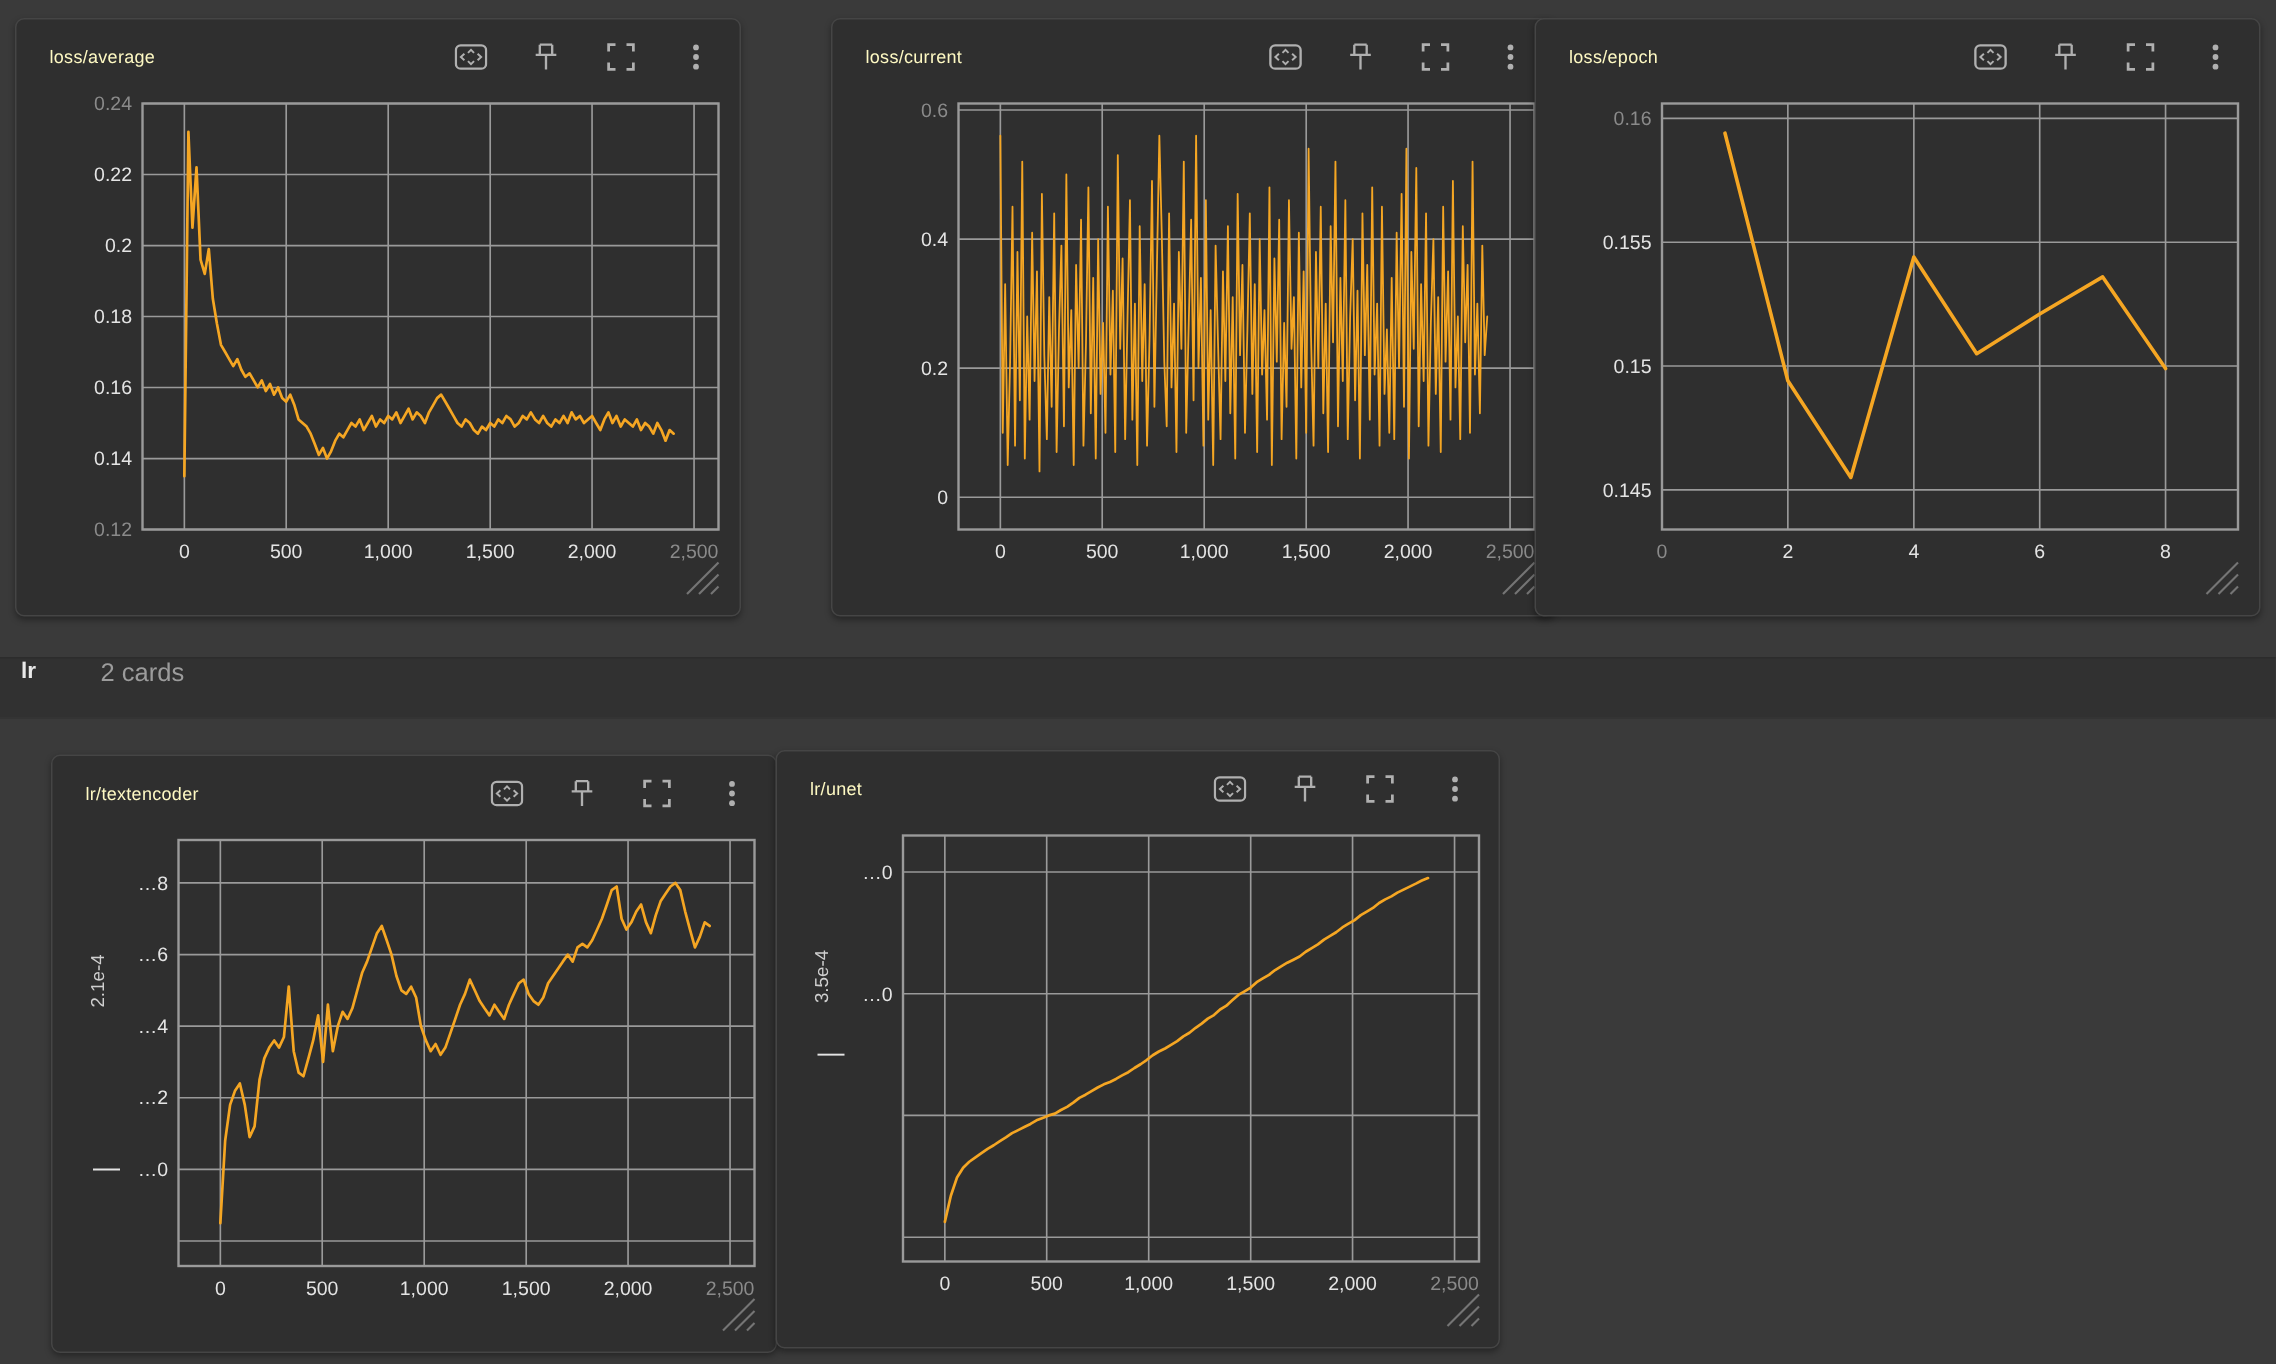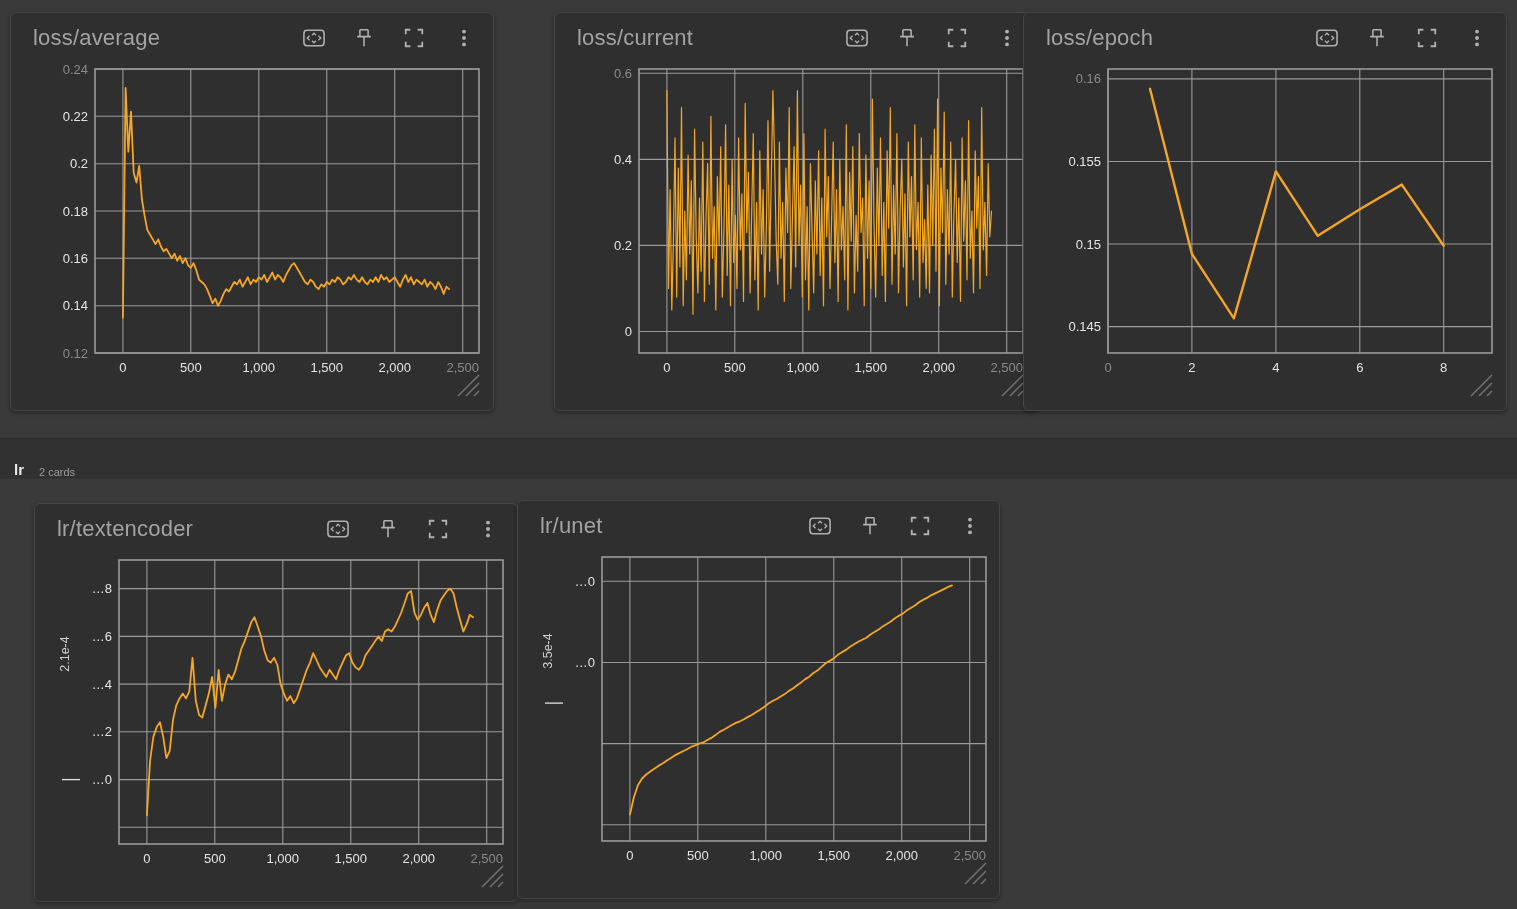--- a/index.html
+++ b/index.html
@@ -11,39 +11,39 @@
   .card{
     position:absolute;height:399px;box-sizing:border-box;
     background:#2f2f2f;border:1px solid #454545;border-radius:6px;
     box-shadow:0 2px 4px rgba(0,0,0,.35);
   }
   .card-header{
     position:absolute;left:0;top:0;right:0;height:50px;
     display:flex;align-items:center;padding:0 0 0 22px;box-sizing:border-box;
   }
   .card-title{
-    font-size:22px;color:#a3a3a3;letter-spacing:.2px;white-space:nowrap;
+    font-size:12px;color:#fef9c3;letter-spacing:.2px;white-space:nowrap;
   }
   .toolbar{position:absolute;right:17px;top:13px;display:flex;}
   .icon-btn{
     width:24px;height:24px;margin-left:26px;padding:0;
     background:transparent;border:none;cursor:pointer;color:#b0b0b0;
     display:flex;align-items:center;justify-content:center;
   }
   .icon-btn svg{width:22px;height:22px;display:block;}
   .chart{position:absolute;left:0;top:50px;overflow:hidden;}
   .chart text{font-family:"Liberation Sans",sans-serif;font-size:13px;}
   .chart text.axname{font-size:12.5px;}
   .section-band{
     position:absolute;left:0;top:438px;width:100%;height:41px;
     background:#313131;border-top:1px solid #2c2c2c;border-bottom:1px solid #343434;
-    display:flex;align-items:flex-end;padding-left:14px;box-sizing:border-box;
+    display:flex;align-items:flex-start;padding-left:14px;box-sizing:border-box;gap:28px;
   }
   .band-title{font-size:15px;font-weight:700;color:#e9e9e9;}
-  .band-count{font-size:11px;color:#9c9c9c;margin-left:15px;}
+  .band-count{font-size:17px;color:#9c9c9c;margin-left:15px;}
 </style>
 </head>
 <body>
 
 <div class="section-band">
   <span class="band-title">lr</span>
   <span class="band-count">2 cards</span>
 </div>
 
 <div class="card" style="left: 10px; top: 12px; width: 484px;">

